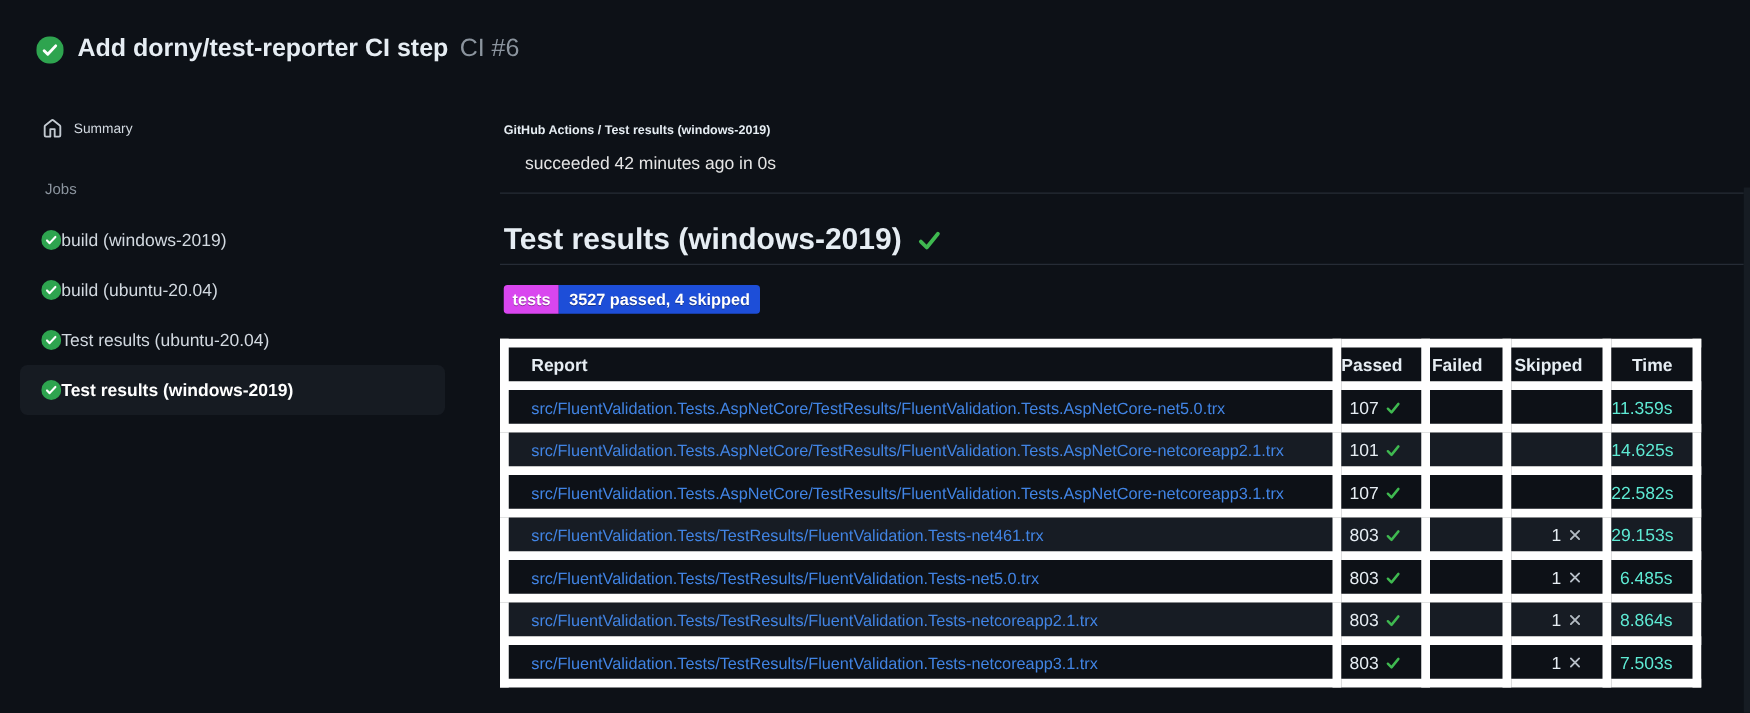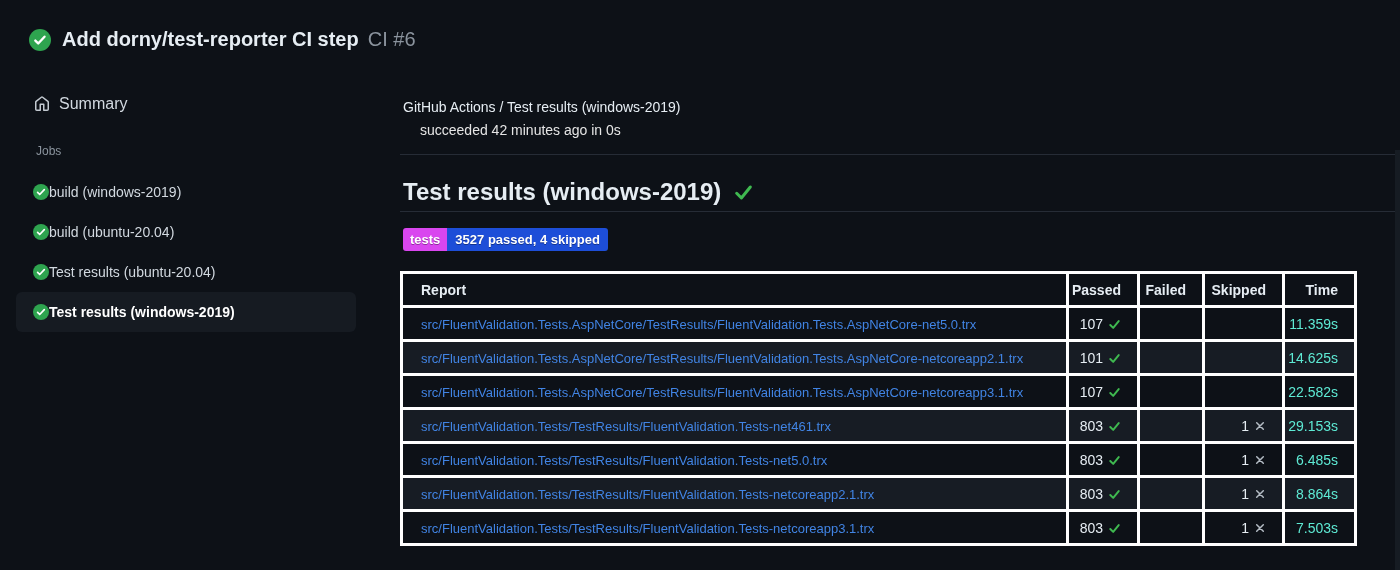--- a/index.html
+++ b/index.html
@@ -9,43 +9,43 @@
     background:#0d1117; color:#e6edf3;
     font-family:"Liberation Sans","DejaVu Sans",sans-serif;
   }
 
   
   .run-header { position:absolute; left:29px; top:28px; display:flex; align-items:center; gap:11px; }
   .run-header h1 { font-size:20px; font-weight:700; color:#e6edf3; display:flex; align-items:flex-end; gap:9px; white-space:nowrap; }
   .run-number { font-weight:400; color:#8b949e; }
 
   
-  .summary-item { position:absolute; left:34px; top:95px; display:flex; align-items:center; gap:9px; font-size:16px; color:#d2d9e0; cursor:pointer; }
+  .summary-item { position:absolute; left:34px; top:95px; display:flex; align-items:center; gap:9px; font-size:11px; color:#d2d9e0; cursor:pointer; }
   .jobs-label { position:absolute; left:36px; top:144px; font-size:12px; color:#8b949e; }
   .job-list { position:absolute; left:16px; top:172px; width:340px; display:flex; flex-direction:column; }
   .job-item { height:40px; display:flex; align-items:center; gap:0; padding-left:17px; border-radius:6px; font-size:14px; color:#d2d9e0; cursor:pointer; white-space:nowrap; }
   .job-item.selected { background:#161b22; color:#ffffff; font-weight:700; }
   .ci { display:inline-flex; }
 
   
-  .check-title { position:absolute; left:403px; top:99px; font-size:14px; font-weight:400; white-space:nowrap; }
+  .check-title { position:absolute; left:403px; top:99px; font-size:10px; font-weight:700; white-space:nowrap; }
   .check-subtitle { position:absolute; left:420px; top:122px; font-size:14px; color:#e5e5e5; white-space:nowrap; }
   .divider { position:absolute; left:400px; right:5px; height:1px; background:#262c36; }
   .divider-1 { top:154px; }
   .divider-2 { top:211px; }
   .section-heading { position:absolute; left:403px; top:178px; font-size:24px; font-weight:600; line-height:28px; display:flex; align-items:center; gap:12px; white-space:nowrap; }
 
   
   .badge { position:absolute; left:403px; top:228px; display:flex; height:23px; font-size:13px; font-weight:600; color:#ffffff; text-shadow:0 1px 0 rgba(0,0,0,.35); }
   .badge-label { background:#d946ef; border-radius:3px 0 0 3px; padding:0 7px; line-height:23px; }
   .badge-value { background:#1d4ed8; border-radius:0 3px 3px 0; padding:0 8px; line-height:23px; }
 
   
   .results-table { position:absolute; left:400px; top:271px; width:954px; border-collapse:collapse; table-layout:fixed; font-size:14px; }
-  .results-table th, .results-table td { border:3px solid #ffffff; height:34px; white-space:nowrap; overflow:hidden; }
+  .results-table th, .results-table td { border:7px solid #ffffff; height:34px; white-space:nowrap; overflow:hidden; }
   .results-table th { font-weight:700; color:#e6edf3; }
   .col-report { text-align:left; padding-left:18px; }
   .col-num { text-align:right; padding-right:16px; }
   .results-table tbody tr:nth-child(even) { background:#171c24; }
   .report-link { color:#4184e4; font-size:13px; text-decoration:none; cursor:pointer; }
   .num-check { display:inline-flex; align-items:center; gap:5px; vertical-align:middle; }
   .time-cell { color:#5eead4; }
 
   .scroll-strip { position:absolute; right:0; top:150px; width:5px; height:420px; background:#161c23; }
 </style>

